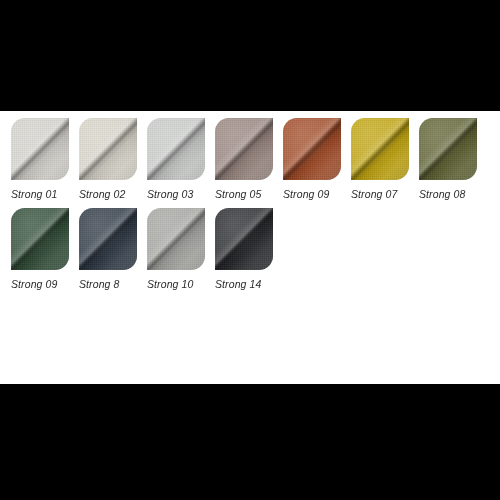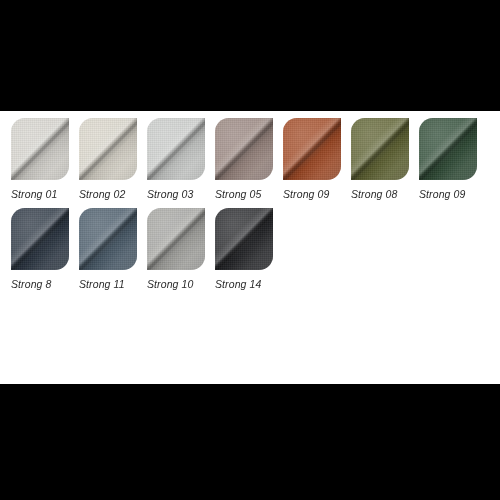--- a/index.html
+++ b/index.html
@@ -150,20 +150,29 @@
         <div class="swatch-cell">
           <div class="swatch-tile" style="background: rgb(164, 74, 36);">
             <div class="fold fold-light"></div>
             <div class="fold fold-crease"></div>
             <div class="fold fold-tex"></div>
             <div class="fold fold-vig"></div>
           </div>
           <div class="swatch-label">Strong 09</div>
         </div>
         <div class="swatch-cell">
+          <div class="swatch-tile" style="background: rgb(197, 168, 12);">
+            <div class="fold fold-light"></div>
+            <div class="fold fold-crease"></div>
+            <div class="fold fold-tex"></div>
+            <div class="fold fold-vig"></div>
+          </div>
+          <div class="swatch-label">Strong 07</div>
+        </div>
+        <div class="swatch-cell">
           <div class="swatch-tile" style="background: rgb(95, 99, 49);">
             <div class="fold fold-light"></div>
             <div class="fold fold-crease"></div>
             <div class="fold fold-tex"></div>
             <div class="fold fold-vig"></div>
           </div>
           <div class="swatch-label">Strong 08</div>
         </div>
         <div class="swatch-cell">
           <div class="swatch-tile" style="background: rgb(47, 76, 54);">
@@ -175,29 +184,20 @@
           <div class="swatch-label">Strong 09</div>
         </div>
         <div class="swatch-cell">
           <div class="swatch-tile" style="background: rgb(44, 55, 68);">
             <div class="fold fold-light"></div>
             <div class="fold fold-crease"></div>
             <div class="fold fold-tex"></div>
             <div class="fold fold-vig"></div>
           </div>
           <div class="swatch-label">Strong 8</div>
-        </div>
-        <div class="swatch-cell">
-          <div class="swatch-tile" style="background: rgb(74, 92, 107);">
-            <div class="fold fold-light"></div>
-            <div class="fold fold-crease"></div>
-            <div class="fold fold-tex"></div>
-            <div class="fold fold-vig"></div>
-          </div>
-          <div class="swatch-label">Strong 11</div>
         </div>
         <div class="swatch-cell">
           <div class="swatch-tile" style="background: rgb(168, 168, 164);">
             <div class="fold fold-light"></div>
             <div class="fold fold-crease"></div>
             <div class="fold fold-tex"></div>
             <div class="fold fold-vig"></div>
           </div>
           <div class="swatch-label">Strong 10</div>
         </div>

